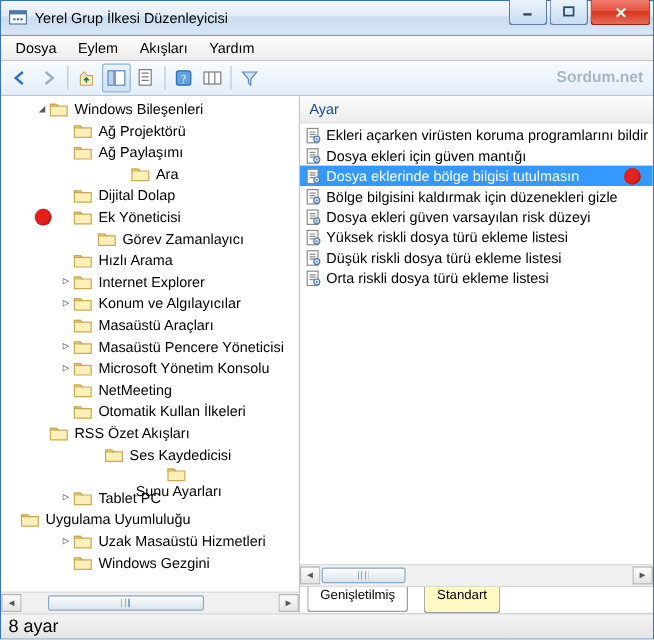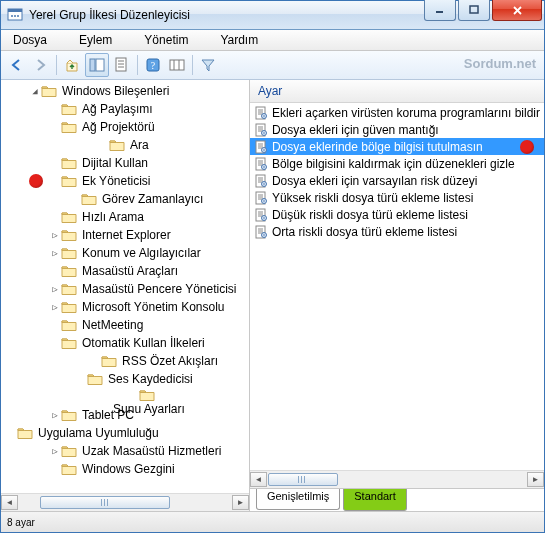--- a/index.html
+++ b/index.html
@@ -3,21 +3,21 @@
 <meta charset="utf-8">
 <style>
   html,body{margin:0;padding:0;font-family:"Segoe UI",Tahoma,sans-serif;font-size:12px;color:#000;background:#fff}
   .window{width:545px;height:533px;border:1px solid #3a74b5;box-sizing:border-box;display:flex;flex-direction:column;background:#fff;position:relative}
   .titlebar{height:28px;background:linear-gradient(to bottom,#f4f8fc 0%,#e2ebf6 45%,#cadcf0 46%,#d9e7f6 100%);display:flex;align-items:center;border-bottom:1px solid #6f9ac5;position:relative}
   .title-icon{width:16px;height:16px;margin:0 6px;display:flex;align-items:center;justify-content:center}
   .title-text{flex:1;font-size:12px;color:#000}
   .win-btns{display:flex;height:100%}
   .win-btn{width:30px;height:20px;margin-top:-1px;display:flex;align-items:center;justify-content:center;border:1px solid #5a7fa9;border-top:none;background:linear-gradient(to bottom,#eaf3fb,#c9ddf1);border-radius:0 0 3px 3px;margin-right:2px}
   .win-btn.close{width:48px;background:linear-gradient(to bottom,#f07e6e 0%,#e5543f 45%,#d8341c 46%,#e66b58 100%);border-color:#93261a}
-  .menubar{height:20px;background:linear-gradient(to bottom,#fdfdfd,#ececec);border-bottom:1px solid #c8c8c8;display:flex;align-items:center;padding:0 4px;gap:16px}
+  .menubar{height:20px;background:linear-gradient(to bottom,#fdfdfd,#ececec);border-bottom:1px solid #c8c8c8;display:flex;align-items:center;padding:0 4px;gap:2px}
   .menu-item{padding:2px 8px;cursor:default}
   .toolbar{height:28px;background:linear-gradient(to bottom,#f7fbff,#e4eef9);border-bottom:1px solid #b6c8dd;display:flex;align-items:center;padding:0 4px;position:relative}
   .tb-btn{width:22px;height:22px;margin:0 1px;display:flex;align-items:center;justify-content:center;border-radius:2px}
   .tb-sep{width:1px;height:20px;background:#b6c8dd;margin:0 3px}
   .watermark{position:absolute;right:8px;top:5px;color:#a8b6c6;font-size:13px;font-weight:bold}
   .body{flex:1;display:flex;min-height:0}
   .left-pane{width:256px;border-right:1px solid #c8c8c8;display:flex;flex-direction:column;min-height:0;background:#fff;position:relative}
   .right-pane{flex:1;display:flex;flex-direction:column;min-height:0}
   .tree-wrap{flex:1;overflow:hidden;position:relative}
   .tree{padding:2px 0 2px 0}
@@ -27,24 +27,24 @@
   .folder-ico svg{display:block}
   .tree-label{padding:0 2px}
   .red-dot{width:14px;height:14px;background:#e4201b;border-radius:50%;display:inline-block;margin-right:4px;box-shadow:inset -1px -1px 2px rgba(0,0,0,.2)}
   .dot-inline{position:absolute}
   .col-header{height:22px;background:linear-gradient(to bottom,#fdfdfd,#ececec);border-bottom:1px solid #d4d4d4;display:flex;align-items:center;padding-left:8px;color:#16499a}
   .list-wrap{flex:1;overflow:hidden;position:relative;background:#fff}
   .list{padding:1px 0}
   .list-row{height:17px;display:flex;align-items:center;padding:0 4px;white-space:nowrap;gap:4px;position:relative}
   .list-row.sel{background:#3399ff;color:#fff}
   .setting-ico{width:14px;height:14px;flex:none}
-  .tabs{height:22px;border-top:1px solid #c8c8c8;display:flex;align-items:flex-start;padding-left:6px;background:#fff;gap:4px}
+  .tabs{height:22px;border-top:1px solid #c8c8c8;display:flex;align-items:flex-start;padding-left:6px;background:#fff;gap:14px}
   .tab{height:19px;padding:1px 10px 0;border:1px solid #9a9a9a;border-top:none;background:#fff;font-size:11px;margin-right:-1px;border-radius:0 0 3px 3px;position:relative}
-  .tab.active{background:#84cc16;z-index:2;height:20px}
-  .statusbar{height:20px;border-top:1px solid #c8c8c8;background:linear-gradient(to bottom,#f4f4f4,#e4e4e4);display:flex;align-items:center;padding:0 6px;font-size:10px}
+  .tab.active{background:#fef9c3;z-index:2;height:20px}
+  .statusbar{height:20px;border-top:1px solid #c8c8c8;background:linear-gradient(to bottom,#f4f4f4,#e4e4e4);display:flex;align-items:center;padding:0 6px;font-size:15px}
   .hscroll{height:17px;background:#f0f0f0;border-top:1px solid #dcdcdc;display:flex;align-items:center;position:relative}
   .hscroll .arrow{width:17px;height:15px;background:linear-gradient(#fdfdfd,#e4e4e4);border:1px solid #b4b4b4;box-sizing:border-box;display:flex;align-items:center;justify-content:center;font-size:8px;color:#555}
   .hscroll .track{flex:1;height:15px;position:relative;background:#f0f0f0}
   .hscroll .thumb{position:absolute;height:13px;top:1px;background:linear-gradient(#fdfdfd,#d8e4f0);border:1px solid #8aa8c8;border-radius:2px;box-sizing:border-box;display:flex;align-items:center;justify-content:center}
   .thumb-grip{width:9px;height:7px;background:repeating-linear-gradient(to right,#8aa8c8 0 1px,transparent 1px 3px)}
 </style>
 </head>
 <body>
 
 <div class="window">
@@ -76,21 +76,21 @@
             <line x1="2" y1="2" x2="9" y2="9" stroke="#fff" stroke-width="1.8"></line>
             <line x1="9" y1="2" x2="2" y2="9" stroke="#fff" stroke-width="1.8"></line>
           </svg>
         </div>
     </div>
   </div>
 
   <div class="menubar">
     <span class="menu-item">Dosya</span>
     <span class="menu-item">Eylem</span>
-    <span class="menu-item">Yönetim</span>
+    <span class="menu-item">Akışları</span>
     <span class="menu-item">Yardım</span>
   </div>
 
   <div class="toolbar">
     <div class="tb-btn">
         <svg width="16" height="14">
           <path d="M10 2 L4 7 L10 12" fill="none" stroke="#2f73c4" stroke-width="2"></path>
         </svg>
       </div>
     <div class="tb-btn">
@@ -159,51 +159,51 @@
               <span class="tree-label">Windows Bileşenleri</span>
             </div>
             <div class="tree-row" style="padding-left: 48px;">
               <span class="expander"></span>
               <span class="folder-ico">
                 <svg width="16" height="14" viewBox="0 0 16 14">
                   <path d="M1 3 L6 3 L7.5 4.5 L15 4.5 L15 12.5 L1 12.5 Z" fill="#fff0b8" stroke="#cba954"></path>
                   <path d="M1 3 L6 3 L7.5 4.5 L1 4.5 Z" fill="#f7dd87" stroke="#cba954"></path>
                 </svg>
               </span>
+              <span class="tree-label">Ağ Projektörü</span>
+            </div>
+            <div class="tree-row" style="padding-left: 48px;">
+              <span class="expander"></span>
+              <span class="folder-ico">
+                <svg width="16" height="14" viewBox="0 0 16 14">
+                  <path d="M1 3 L6 3 L7.5 4.5 L15 4.5 L15 12.5 L1 12.5 Z" fill="#fff0b8" stroke="#cba954"></path>
+                  <path d="M1 3 L6 3 L7.5 4.5 L1 4.5 Z" fill="#f7dd87" stroke="#cba954"></path>
+                </svg>
+              </span>
               <span class="tree-label">Ağ Paylaşımı</span>
             </div>
-            <div class="tree-row" style="padding-left: 48px;">
-              <span class="expander"></span>
-              <span class="folder-ico">
-                <svg width="16" height="14" viewBox="0 0 16 14">
-                  <path d="M1 3 L6 3 L7.5 4.5 L15 4.5 L15 12.5 L1 12.5 Z" fill="#fff0b8" stroke="#cba954"></path>
-                  <path d="M1 3 L6 3 L7.5 4.5 L1 4.5 Z" fill="#f7dd87" stroke="#cba954"></path>
-                </svg>
-              </span>
-              <span class="tree-label">Ağ Projektörü</span>
-            </div>
             <div class="tree-row" style="padding-left: 48px; margin-left: 48px;">
               <span class="expander"></span>
               <span class="folder-ico">
                 <svg width="16" height="14" viewBox="0 0 16 14">
                   <path d="M1 3 L6 3 L7.5 4.5 L15 4.5 L15 12.5 L1 12.5 Z" fill="#fff0b8" stroke="#cba954"></path>
                   <path d="M1 3 L6 3 L7.5 4.5 L1 4.5 Z" fill="#f7dd87" stroke="#cba954"></path>
                 </svg>
               </span>
               <span class="tree-label">Ara</span>
             </div>
             <div class="tree-row" style="padding-left: 48px;">
               <span class="expander"></span>
               <span class="folder-ico">
                 <svg width="16" height="14" viewBox="0 0 16 14">
                   <path d="M1 3 L6 3 L7.5 4.5 L15 4.5 L15 12.5 L1 12.5 Z" fill="#fff0b8" stroke="#cba954"></path>
                   <path d="M1 3 L6 3 L7.5 4.5 L1 4.5 Z" fill="#f7dd87" stroke="#cba954"></path>
                 </svg>
               </span>
-              <span class="tree-label">Dijital Kullan</span>
+              <span class="tree-label">Dijital Dolap</span>
             </div>
             <div class="tree-row" style="padding-left: 48px;">
               <span class="red-dot dot-inline" style="left:28px"></span>
               <span class="expander"></span>
               <span class="folder-ico">
                 <svg width="16" height="14" viewBox="0 0 16 14">
                   <path d="M1 3 L6 3 L7.5 4.5 L15 4.5 L15 12.5 L1 12.5 Z" fill="#fff0b8" stroke="#cba954"></path>
                   <path d="M1 3 L6 3 L7.5 4.5 L1 4.5 Z" fill="#f7dd87" stroke="#cba954"></path>
                 </svg>
               </span>
@@ -292,21 +292,21 @@
             <div class="tree-row" style="padding-left: 48px;">
               <span class="expander"></span>
               <span class="folder-ico">
                 <svg width="16" height="14" viewBox="0 0 16 14">
                   <path d="M1 3 L6 3 L7.5 4.5 L15 4.5 L15 12.5 L1 12.5 Z" fill="#fff0b8" stroke="#cba954"></path>
                   <path d="M1 3 L6 3 L7.5 4.5 L1 4.5 Z" fill="#f7dd87" stroke="#cba954"></path>
                 </svg>
               </span>
               <span class="tree-label">Otomatik Kullan İlkeleri</span>
             </div>
-            <div class="tree-row" style="padding-left: 48px; margin-left: 40px;">
+            <div class="tree-row" style="padding-left: 28px;">
               <span class="expander"></span>
               <span class="folder-ico">
                 <svg width="16" height="14" viewBox="0 0 16 14">
                   <path d="M1 3 L6 3 L7.5 4.5 L15 4.5 L15 12.5 L1 12.5 Z" fill="#fff0b8" stroke="#cba954"></path>
                   <path d="M1 3 L6 3 L7.5 4.5 L1 4.5 Z" fill="#f7dd87" stroke="#cba954"></path>
                 </svg>
               </span>
               <span class="tree-label">RSS Özet Akışları</span>
             </div>
             <div class="tree-row" style="padding-left: 48px; margin-left: 26px;">
@@ -433,21 +433,21 @@
             </div>
             <div class="list-row">
               <span class="setting-ico"><svg width="14" height="14" viewBox="0 0 14 14">
                   <rect x="2" y="1" width="9" height="12" fill="#fff" stroke="#8a8a8a"></rect>
                   <line x1="4" y1="4" x2="9" y2="4" stroke="#8a8a8a"></line>
                   <line x1="4" y1="6" x2="9" y2="6" stroke="#8a8a8a"></line>
                   <line x1="4" y1="8" x2="9" y2="8" stroke="#8a8a8a"></line>
                   <circle cx="10" cy="10" r="2.5" fill="#d9e7f6" stroke="#4b78b0"></circle>
                   <circle cx="10" cy="10" r="0.8" fill="#4b78b0"></circle>
                 </svg></span>
-              <span>Dosya ekleri için varsayılan risk düzeyi</span>
+              <span>Dosya ekleri güven varsayılan risk düzeyi</span>
             </div>
             <div class="list-row">
               <span class="setting-ico"><svg width="14" height="14" viewBox="0 0 14 14">
                   <rect x="2" y="1" width="9" height="12" fill="#fff" stroke="#8a8a8a"></rect>
                   <line x1="4" y1="4" x2="9" y2="4" stroke="#8a8a8a"></line>
                   <line x1="4" y1="6" x2="9" y2="6" stroke="#8a8a8a"></line>
                   <line x1="4" y1="8" x2="9" y2="8" stroke="#8a8a8a"></line>
                   <circle cx="10" cy="10" r="2.5" fill="#d9e7f6" stroke="#4b78b0"></circle>
                   <circle cx="10" cy="10" r="0.8" fill="#4b78b0"></circle>
                 </svg></span>

